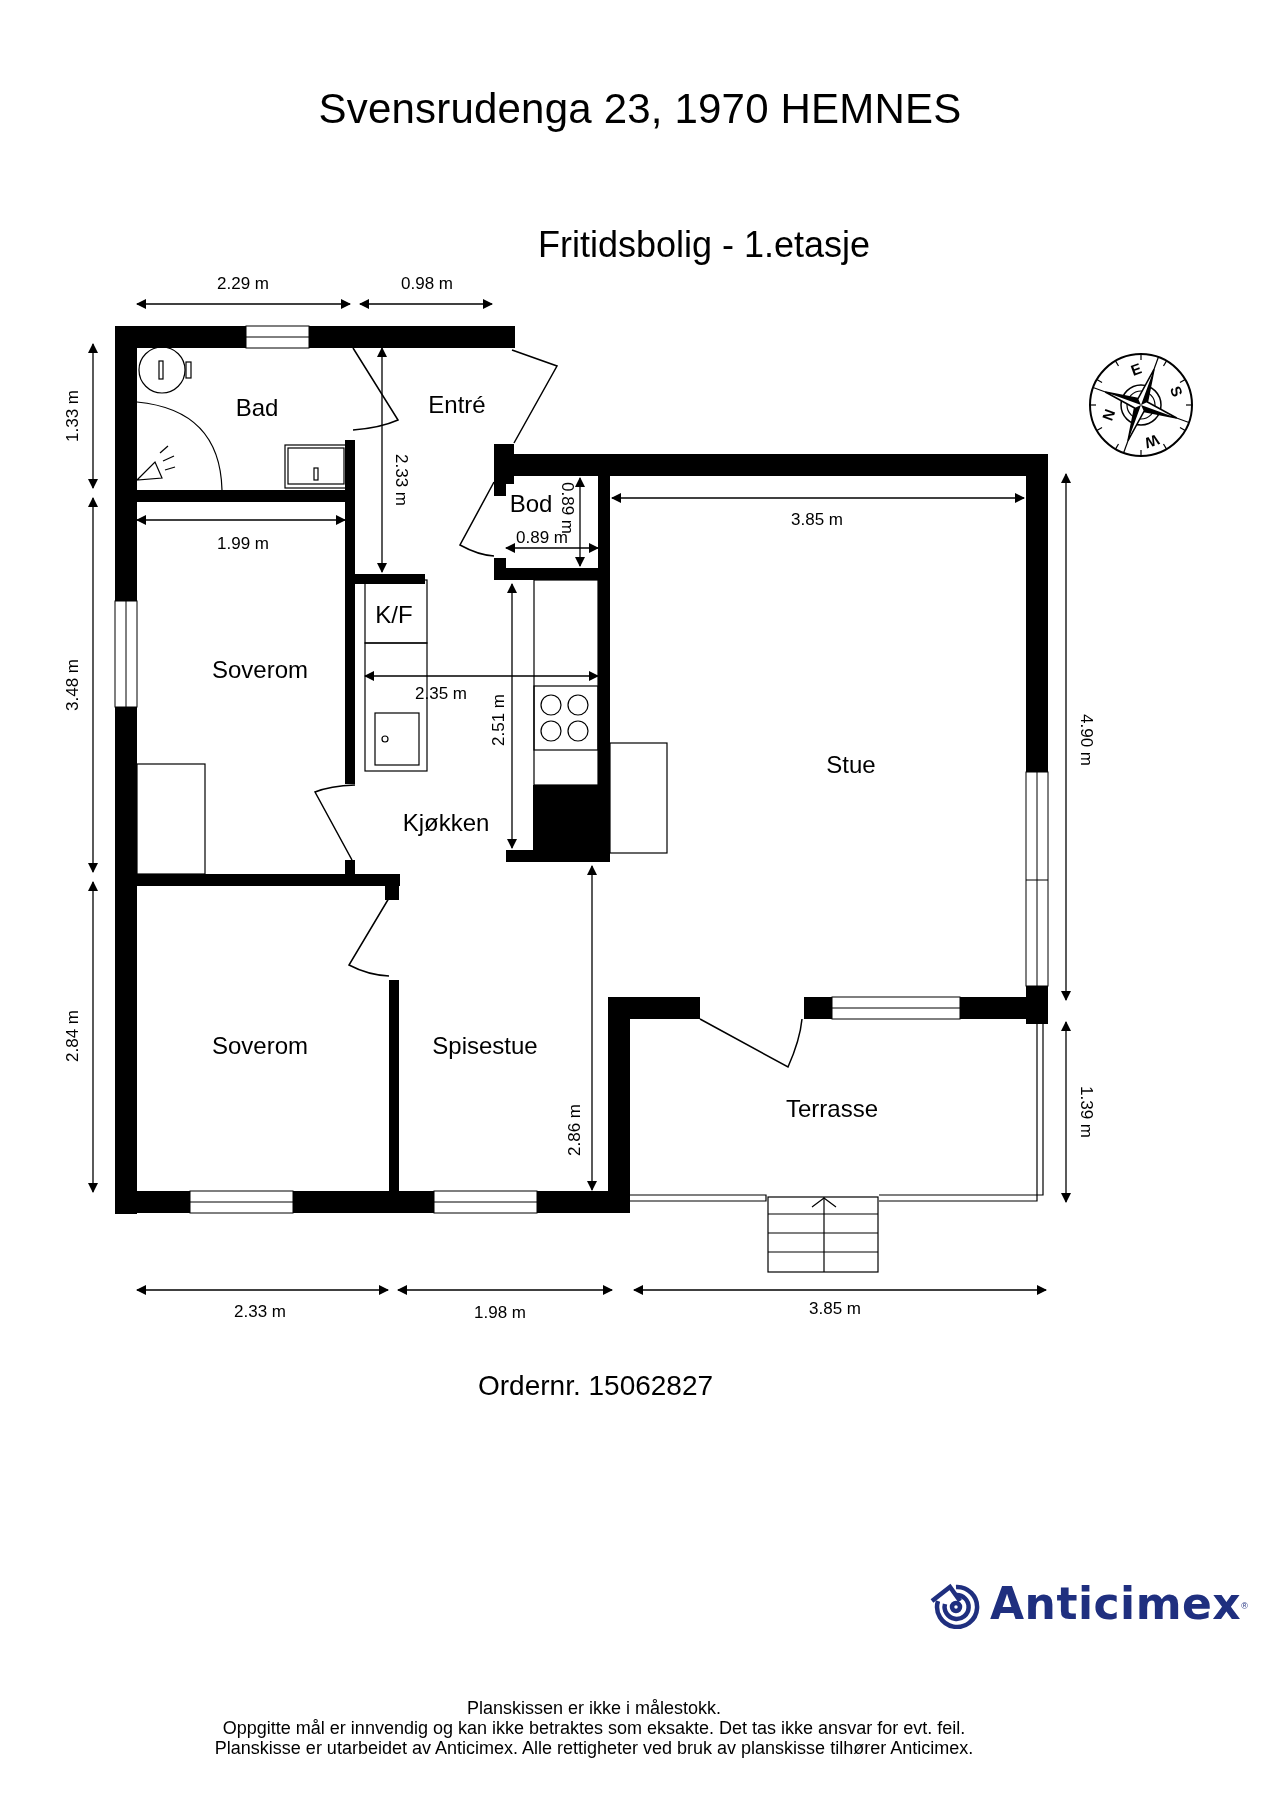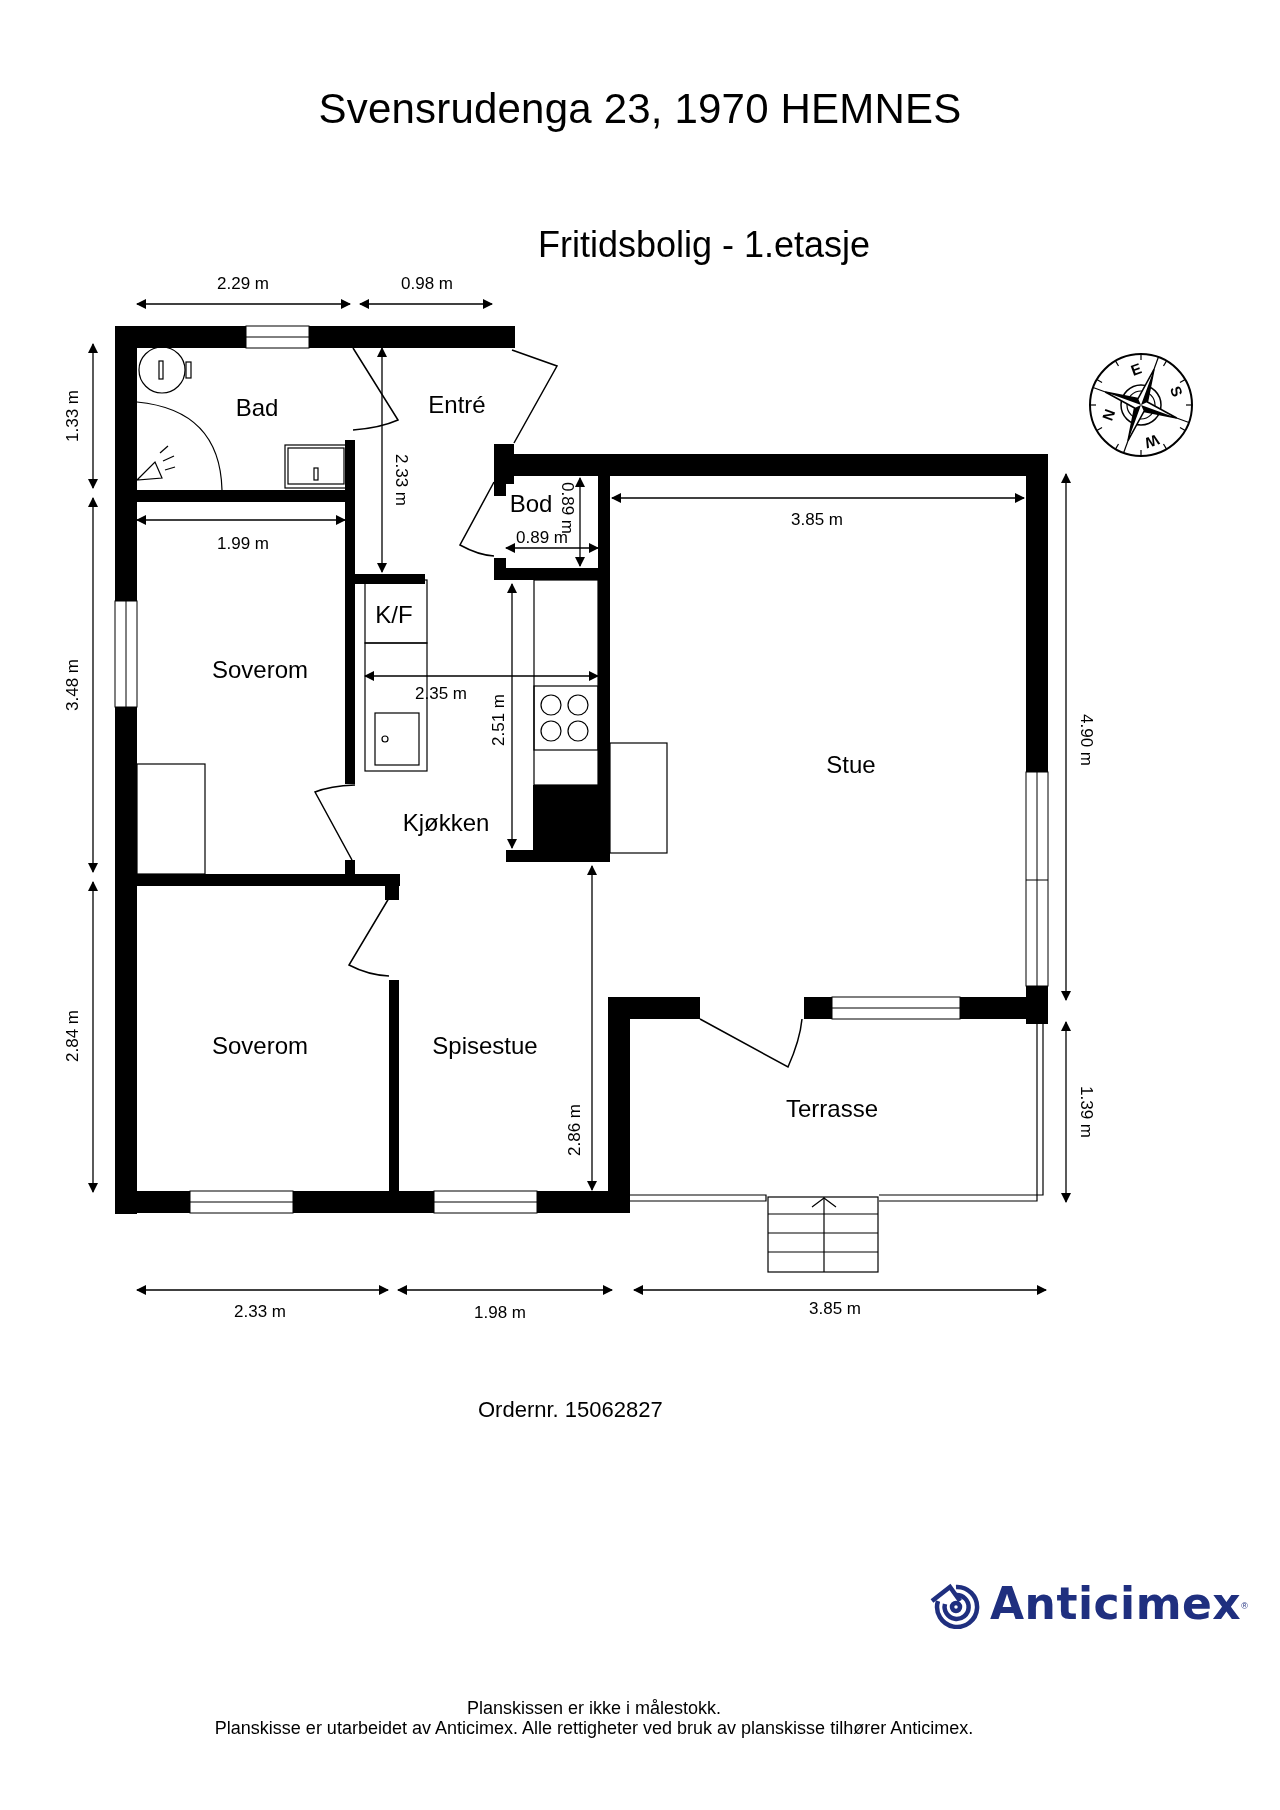--- a/index.html
+++ b/index.html
@@ -2,21 +2,21 @@
 <html><head>
   <meta charset="utf-8">
   <style>
     html, body { margin: 0; padding: 0; background: #ffffff; }
     body { width: 1280px; height: 1810px; position: relative; overflow: hidden;
            font-family: "Liberation Sans", sans-serif; color: #000; }
     .title { position: absolute; left: 0; width: 1280px; top: 58px; text-align: center;
              font-size: 42px; letter-spacing: 0.2px; margin-top: 27px; }
     .subtitle { position: absolute; left: 0; width: 1408px; top: 224px; text-align: center;
                 font-size: 36px; }
-    .order { position: absolute; left: 478px; top: 1370px; font-size: 22px; margin-top: 27px; }
+    .order { position: absolute; left: 478px; top: 1370px; font-size: 28px; }
     .logo { position: absolute; left: 928px; top: 1578px; display: flex; align-items: flex-end; }
     .logo-text { font-family: "DejaVu Sans", sans-serif; font-weight: bold; font-size: 44px;
                  color: #1f2f7f; letter-spacing: 0.5px; margin-left: 6px; }
     .logo-reg { font-size: 9px; color: #1f2f7f; vertical-align: top; position: relative; top: -18px; }
     .disclaimer { position: absolute; left: 0; width: 1188px; top: 1698px; text-align: center;
                   font-size: 18px; line-height: 20px; }
     svg.plan { position: absolute; left: 0; top: 0; }
     .dim { font-family: "Liberation Sans", sans-serif; font-size: 17px; fill: #000; }
     .room { font-family: "Liberation Sans", sans-serif; font-size: 24px; fill: #000; }
   </style>
@@ -246,14 +246,15 @@
       <circle cx="28" cy="26" r="4"></circle>
       <path d="M4,20 L22,6 L32,20"></path>
     </g>
   </svg>
   <span class="logo-text">Anticimex</span>
   <span class="logo-reg">®</span>
 </div>
 
 <div class="disclaimer">
   <div>Planskissen er ikke i målestokk.</div>
+  <div>Oppgitte mål er innvendig og kan ikke betraktes som eksakte. Det tas ikke ansvar for evt. feil.</div>
   <div>Planskisse er utarbeidet av Anticimex. Alle rettigheter ved bruk av planskisse tilhører Anticimex.</div>
 </div>
 
 </body></html>

